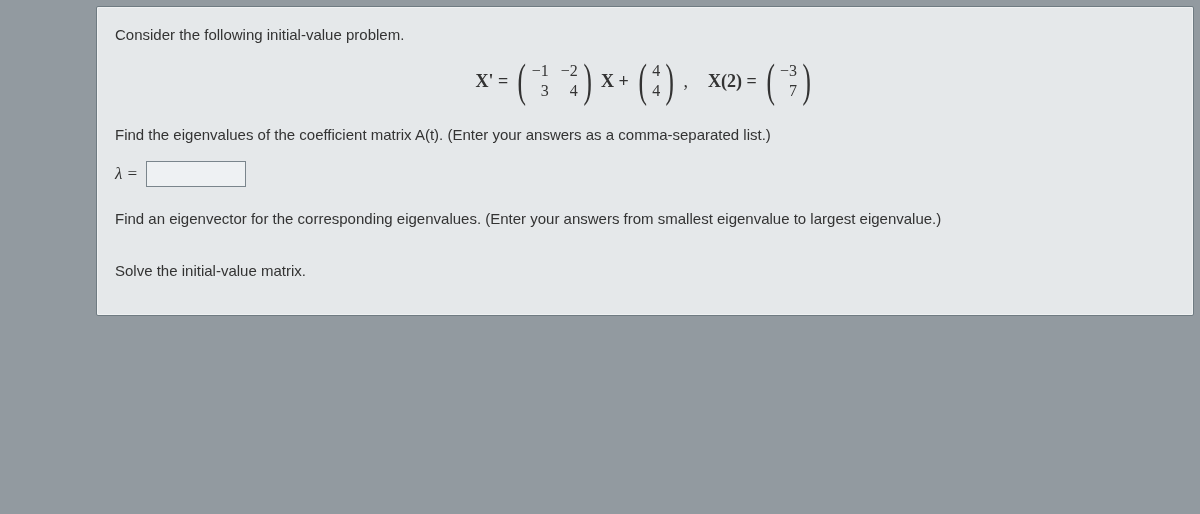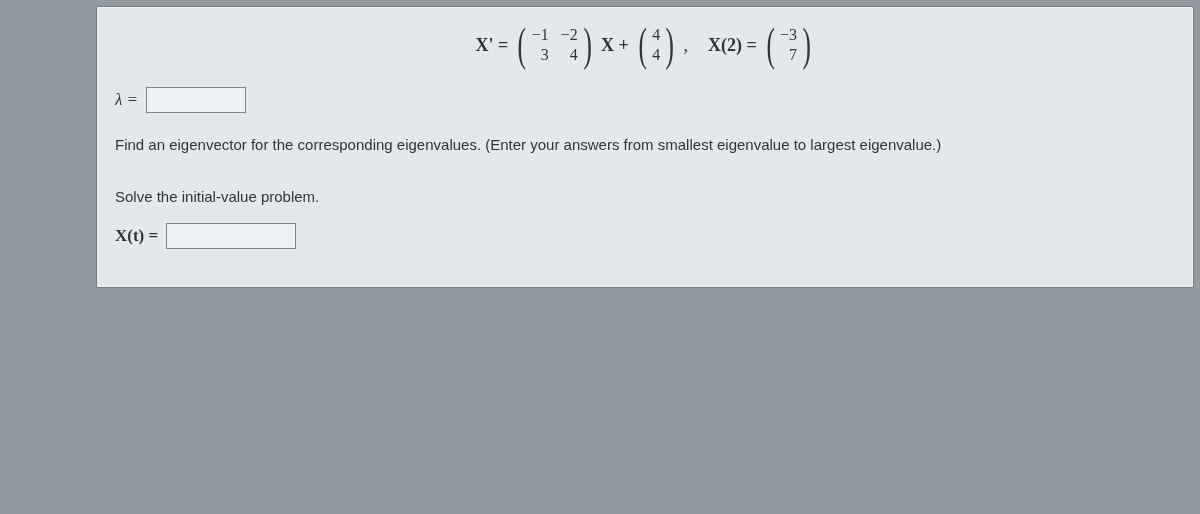--- a/index.html
+++ b/index.html
@@ -82,20 +82,21 @@
   input.med { width: 120px; }
   input.med2 { width: 130px; }
   .spacer { height: 10px; }
   .bold { font-weight: bold; }
 </style>
 </head>
 <body>
 
 <div class="panel">
 
+  <div class="line">Consider the following initial-value problem.</div>
 
   <div class="math-row">
     <span class="eq">
       <span class="bold">X' =</span>
       <span class="matrix">
         <span class="paren">(</span>
         <span class="cells two">
           <span>−1</span>
           <span>−2</span>
           <span>3</span>
@@ -119,34 +120,33 @@
         <span class="paren">(</span>
         <span class="cells one">
           <span>−3</span>
           <span>7</span>
         </span>
         <span class="paren">)</span>
       </span>
     </span>
   </div>
 
+  <div class="line">
+    <span>Find the eigenvalues of the coefficient matrix A(t). (Enter your answers as a comma-separated list.)</span>
+  </div>
 
   <div class="prompt-row">
     <span class="italic">λ =</span>
     <input class="answer short" type="text" style="">
   </div>
 
   <div class="line">
     <span>Find an eigenvector for the corresponding eigenvalues. (Enter your answers from smallest eigenvalue to largest eigenvalue.)</span>
   </div>
 
 
 
   <div class="spacer"></div>
 
-  <div class="line">Solve the initial-value problem.</div>
+  <div class="line">Solve the initial-value matrix.</div>
 
-  <div class="prompt-row">
-    <span class="bold">X(t) =</span>
-    <input class="answer med2" type="text" style="">
-  </div>
 
 </div>
 
 </body></html>

